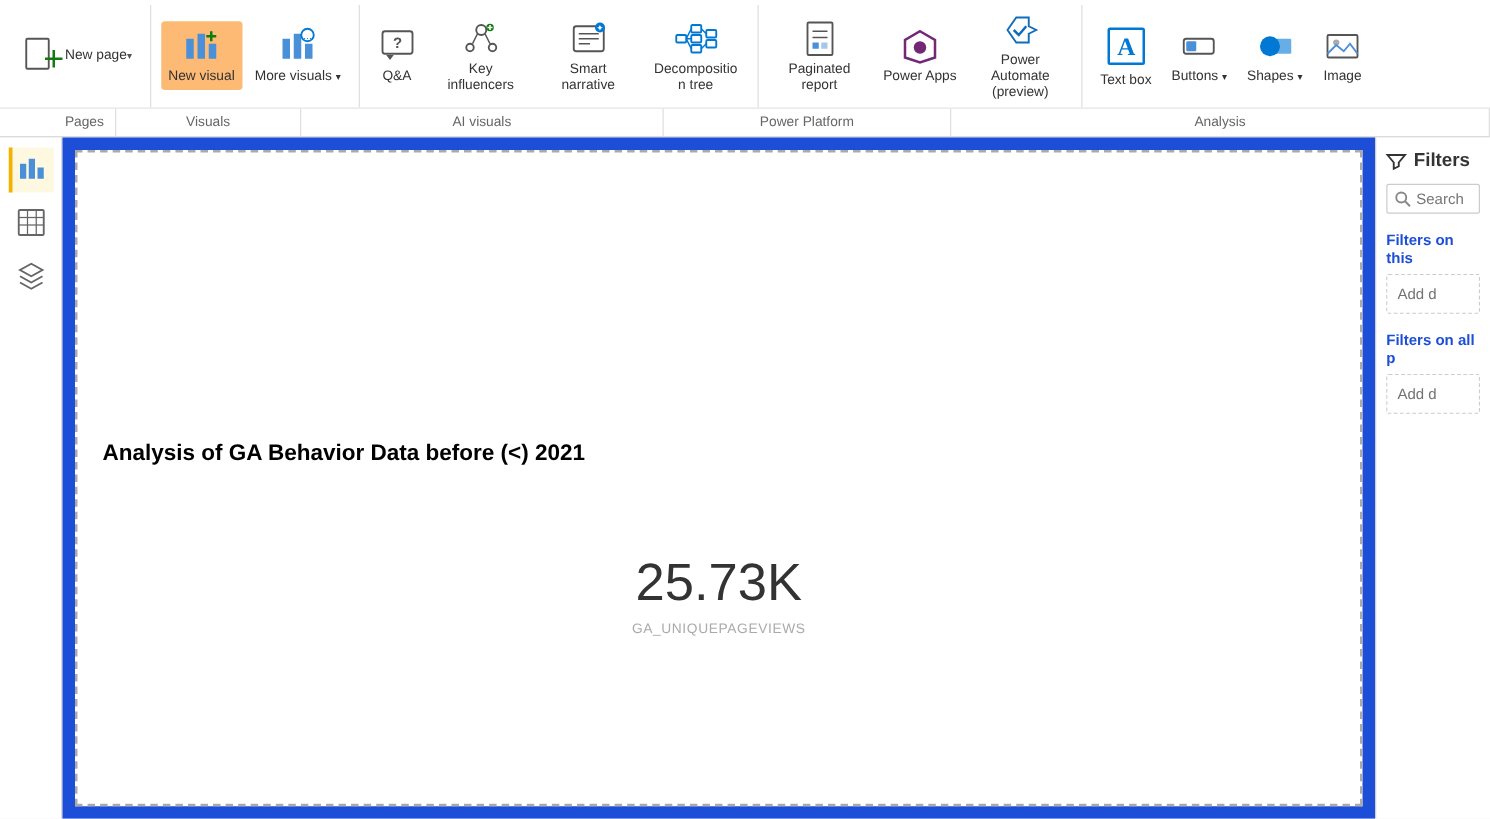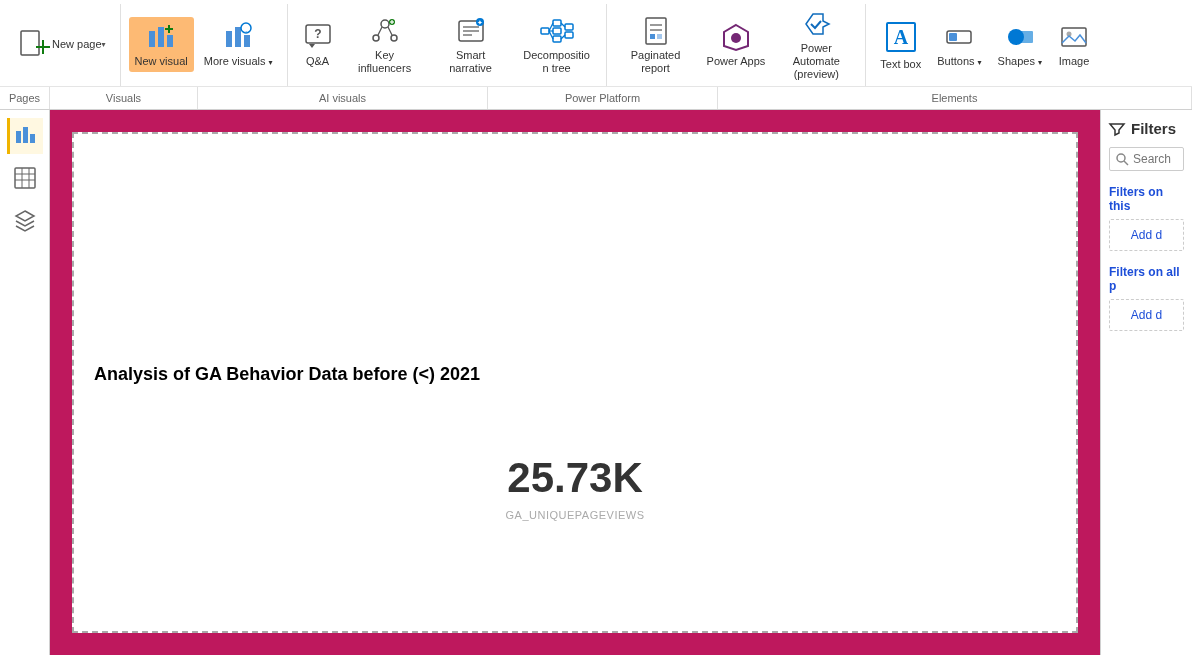--- a/index.html
+++ b/index.html
@@ -56,20 +56,21 @@
       word-wrap: break-word;
     }
     .ribbon-item.large .icon-area {
       width: 38px;
       height: 38px;
     }
     .ribbon-footer {
       display: flex;
       height: 35px;
       border-top: 1px solid #e5e5e5;
+      padding-left: 43px;
     }
     .ribbon-footer-section {
       display: flex;
       align-items: center;
       justify-content: center;
       font-size: 11px;
       color: #666;
       padding: 0 12px;
       border-right: 1px solid #e0e0e0;
     }
@@ -105,22 +106,22 @@
     }
     .sidebar-icon.active {
       border-left: 3px solid #f0b400;
       background: #fff8e1;
       border-radius: 0;
     }
 
     
     .canvas-area {
       flex: 1;
-      background: #be185d;
-      padding: 22px;
+      background: #1d4ed8;
+      padding: 10px;
       position: relative;
       overflow: hidden;
     }
     .report-canvas {
       background: #fff;
       border: 2px dashed #aaa;
       width: 100%;
       height: 100%;
       position: relative;
     }
@@ -131,21 +132,21 @@
       font-size: 18px;
       font-weight: 700;
       color: #000;
     }
     .metric-value {
       position: absolute;
       left: 50%;
       top: 320px;
       transform: translateX(-50%);
       font-size: 42px;
-      font-weight: 700;
+      font-weight: 400;
       color: #333;
       text-align: center;
     }
     .metric-label {
       position: absolute;
       left: 50%;
       top: 375px;
       transform: translateX(-50%);
       font-size: 11px;
       color: #aaa;
@@ -190,22 +191,21 @@
       font-size: 12px;
       color: #1d4ed8;
       font-weight: 600;
       margin-bottom: 6px;
     }
     .filter-drop-zone {
       border: 1px dashed #ccc;
       border-radius: 2px;
       padding: 8px;
       font-size: 12px;
-      color: #1d4ed8;
-      text-align: center;
+      color: #737373;
       margin-bottom: 14px;
     }
 
     .new-page-item {
       display: flex;
       flex-direction: row;
       align-items: center;
     }
     .new-page-item .chevron {
       font-size: 8px;
@@ -392,21 +392,21 @@
       </div>
     </div>
 
   </div>
 
   <div class="ribbon-footer">
     <div class="ribbon-footer-section" style="width:50px">Pages</div>
     <div class="ribbon-footer-section" style="width:148px">Visuals</div>
     <div class="ribbon-footer-section" style="width:290px">AI visuals</div>
     <div class="ribbon-footer-section" style="width:230px">Power Platform</div>
-    <div class="ribbon-footer-section" style="flex:1">Elements</div>
+    <div class="ribbon-footer-section" style="flex:1">Analysis</div>
   </div>
 </div>
 
 <div class="main-area">
 
   <div class="left-sidebar">
     <div class="sidebar-icon active">
       <svg width="22" height="22" viewBox="0 0 22 22">
         <rect x="1" y="6" width="5" height="12" fill="#4a90d9"></rect>
         <rect x="8" y="2" width="5" height="16" fill="#4a90d9"></rect>

